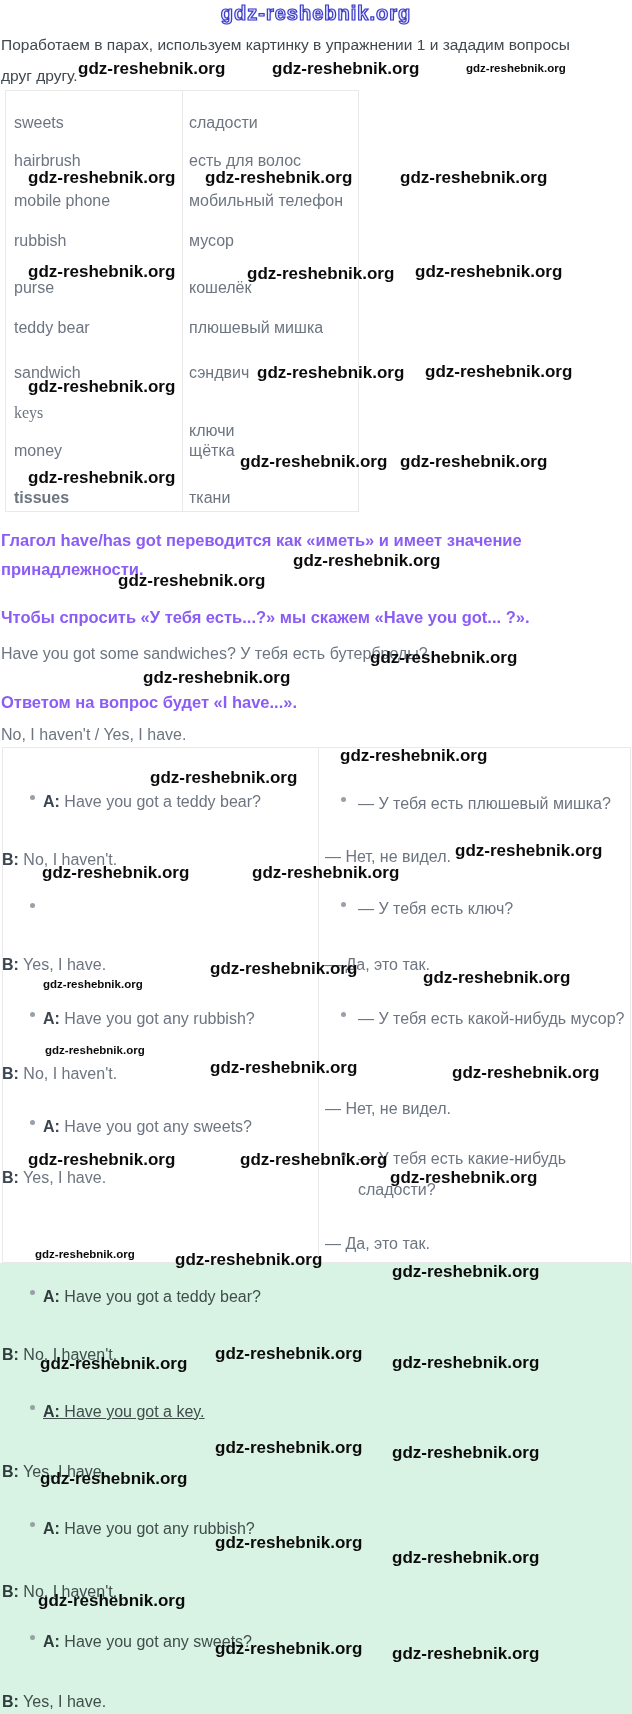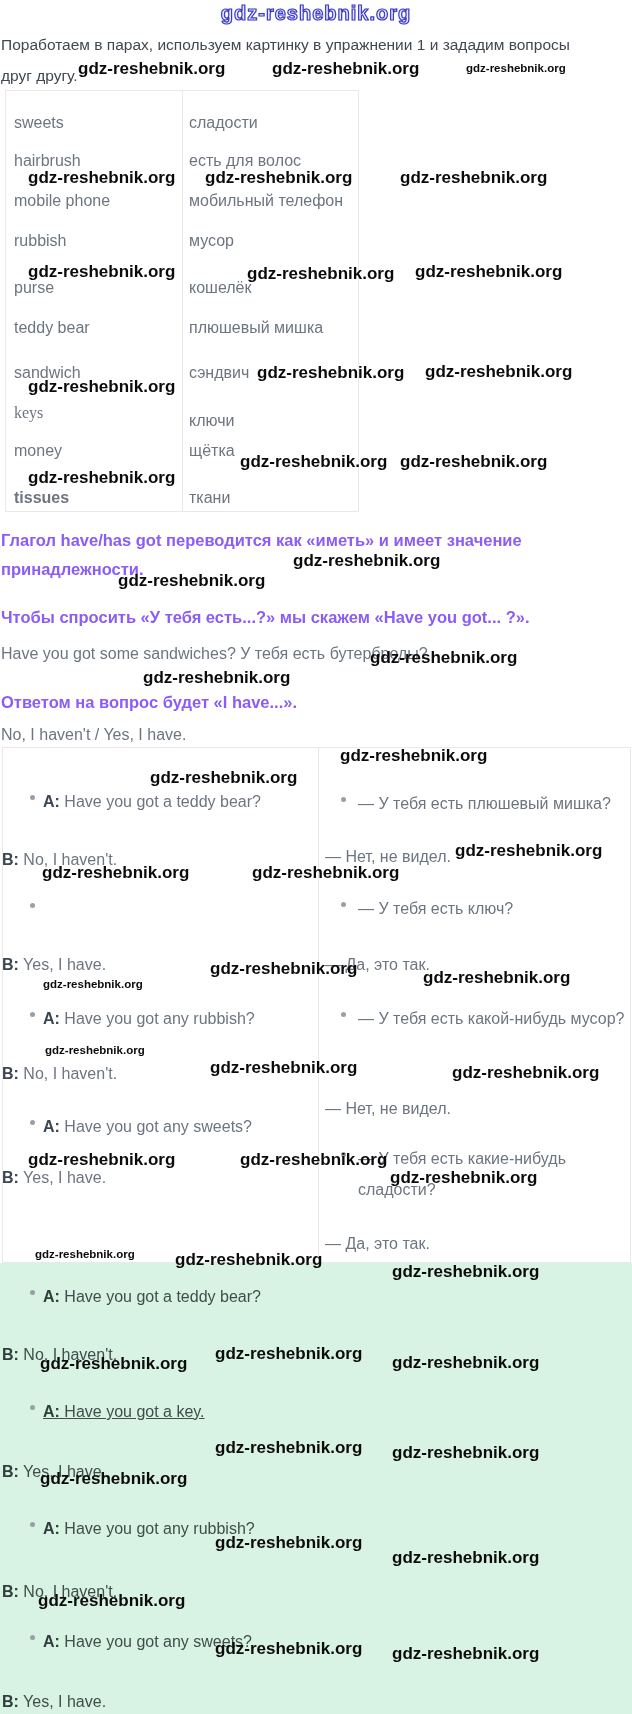--- a/index.html
+++ b/index.html
@@ -46,21 +46,21 @@
       <div class="vcell" style="left: 183px; top: 101px;">мобильный телефон</div>
       <div class="vcell" style="left: 8px; top: 141px;">rubbish</div>
       <div class="vcell" style="left: 183px; top: 141px;">мусор</div>
       <div class="vcell" style="left: 8px; top: 188px;">purse</div>
       <div class="vcell" style="left: 183px; top: 188px;">кошелёк</div>
       <div class="vcell" style="left: 8px; top: 228px;">teddy bear</div>
       <div class="vcell" style="left: 183px; top: 228px;">плюшевый мишка</div>
       <div class="vcell" style="left: 8px; top: 273px;">sandwich</div>
       <div class="vcell" style="left: 183px; top: 273px;">сэндвич</div>
       <div class="vcell" style="left: 8px; top: 313px; font-family: Liberation Serif, serif;">keys</div>
-      <div class="vcell" style="left: 183px; top: 321px;">ключи</div>
+      <div class="vcell" style="left: 183px; top: 331px;">ключи</div>
       <div class="vcell" style="left: 8px; top: 351px;">money</div>
       <div class="vcell" style="left: 183px; top: 351px;">щётка</div>
       <div class="vcell" style="left: 8px; top: 398px; font-weight: bold;">tissues</div>
       <div class="vcell" style="left: 183px; top: 398px;">ткани</div>
     </div>
 
   <div class="para bold" style="top:526px;max-width:600px;">Глагол have/has got переводится как «иметь» и имеет значение
 принадлежности.</div>
   <div class="para bold" style="top:603px;">Чтобы спросить «У тебя есть...?» мы скажем «Have you got... ?».</div>
   <div class="para gray" style="top:645px;font-size:16px;">Have you got some sandwiches? У тебя есть бутерброды?</div>

